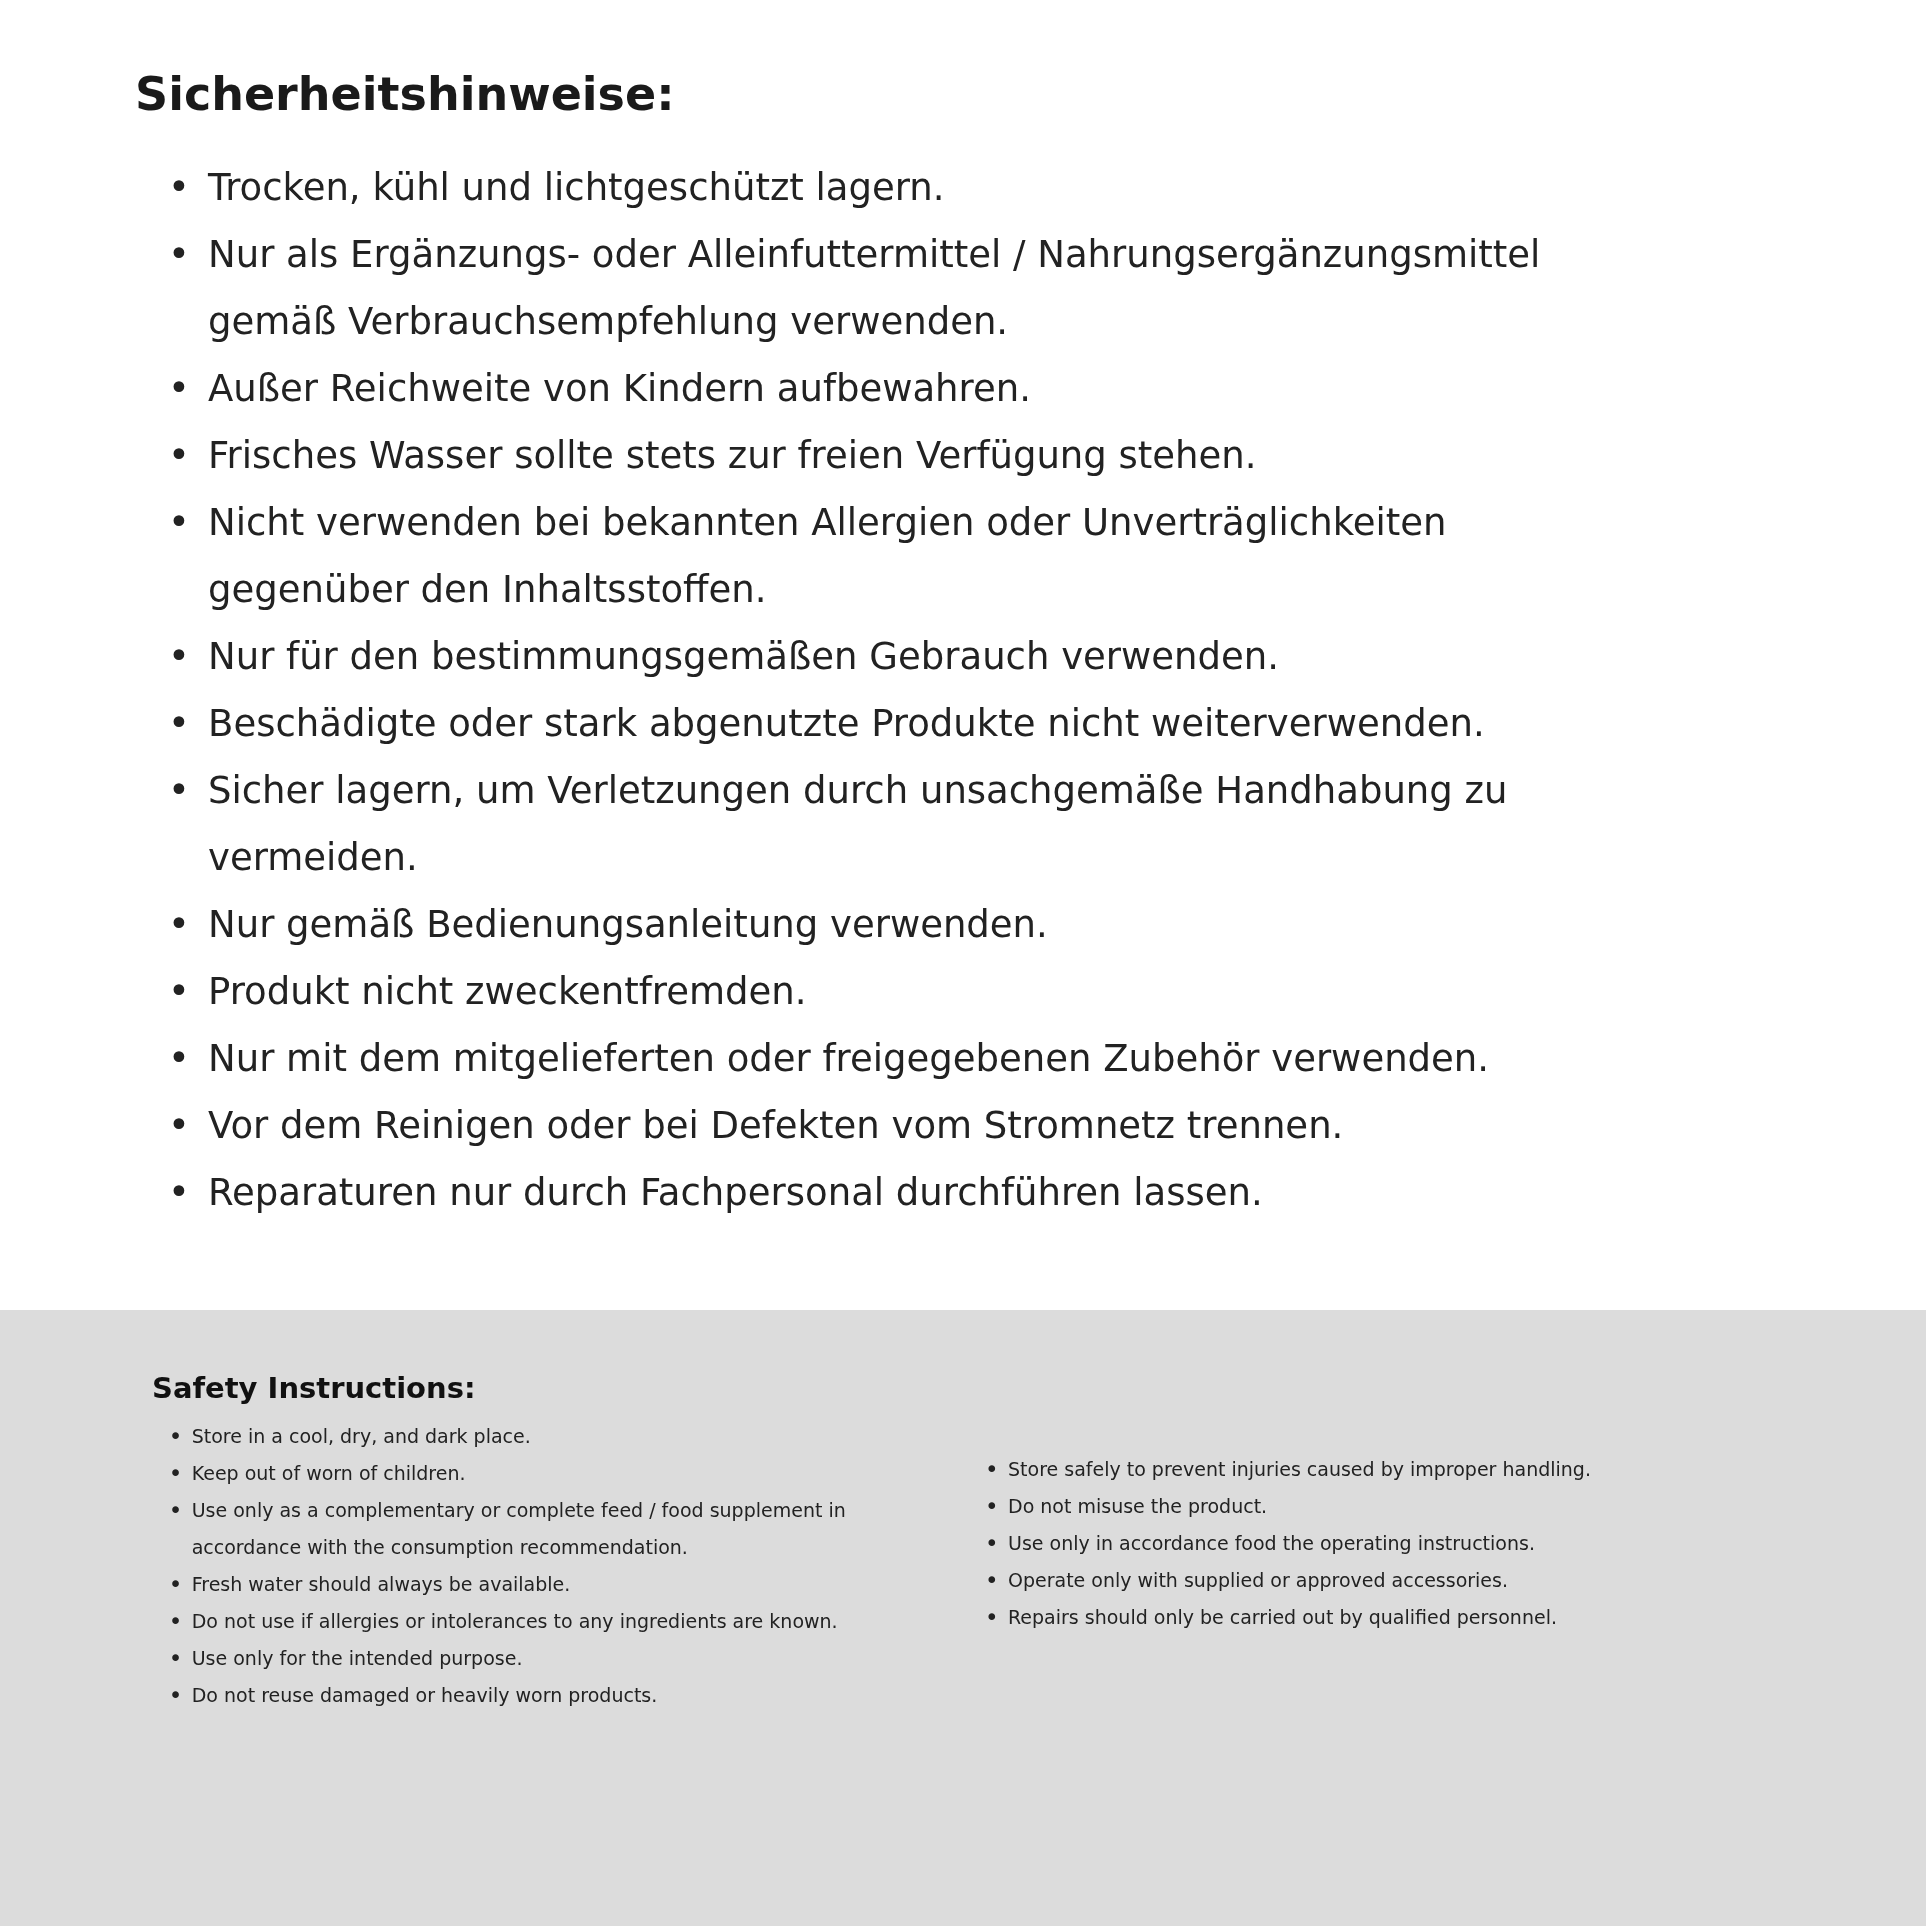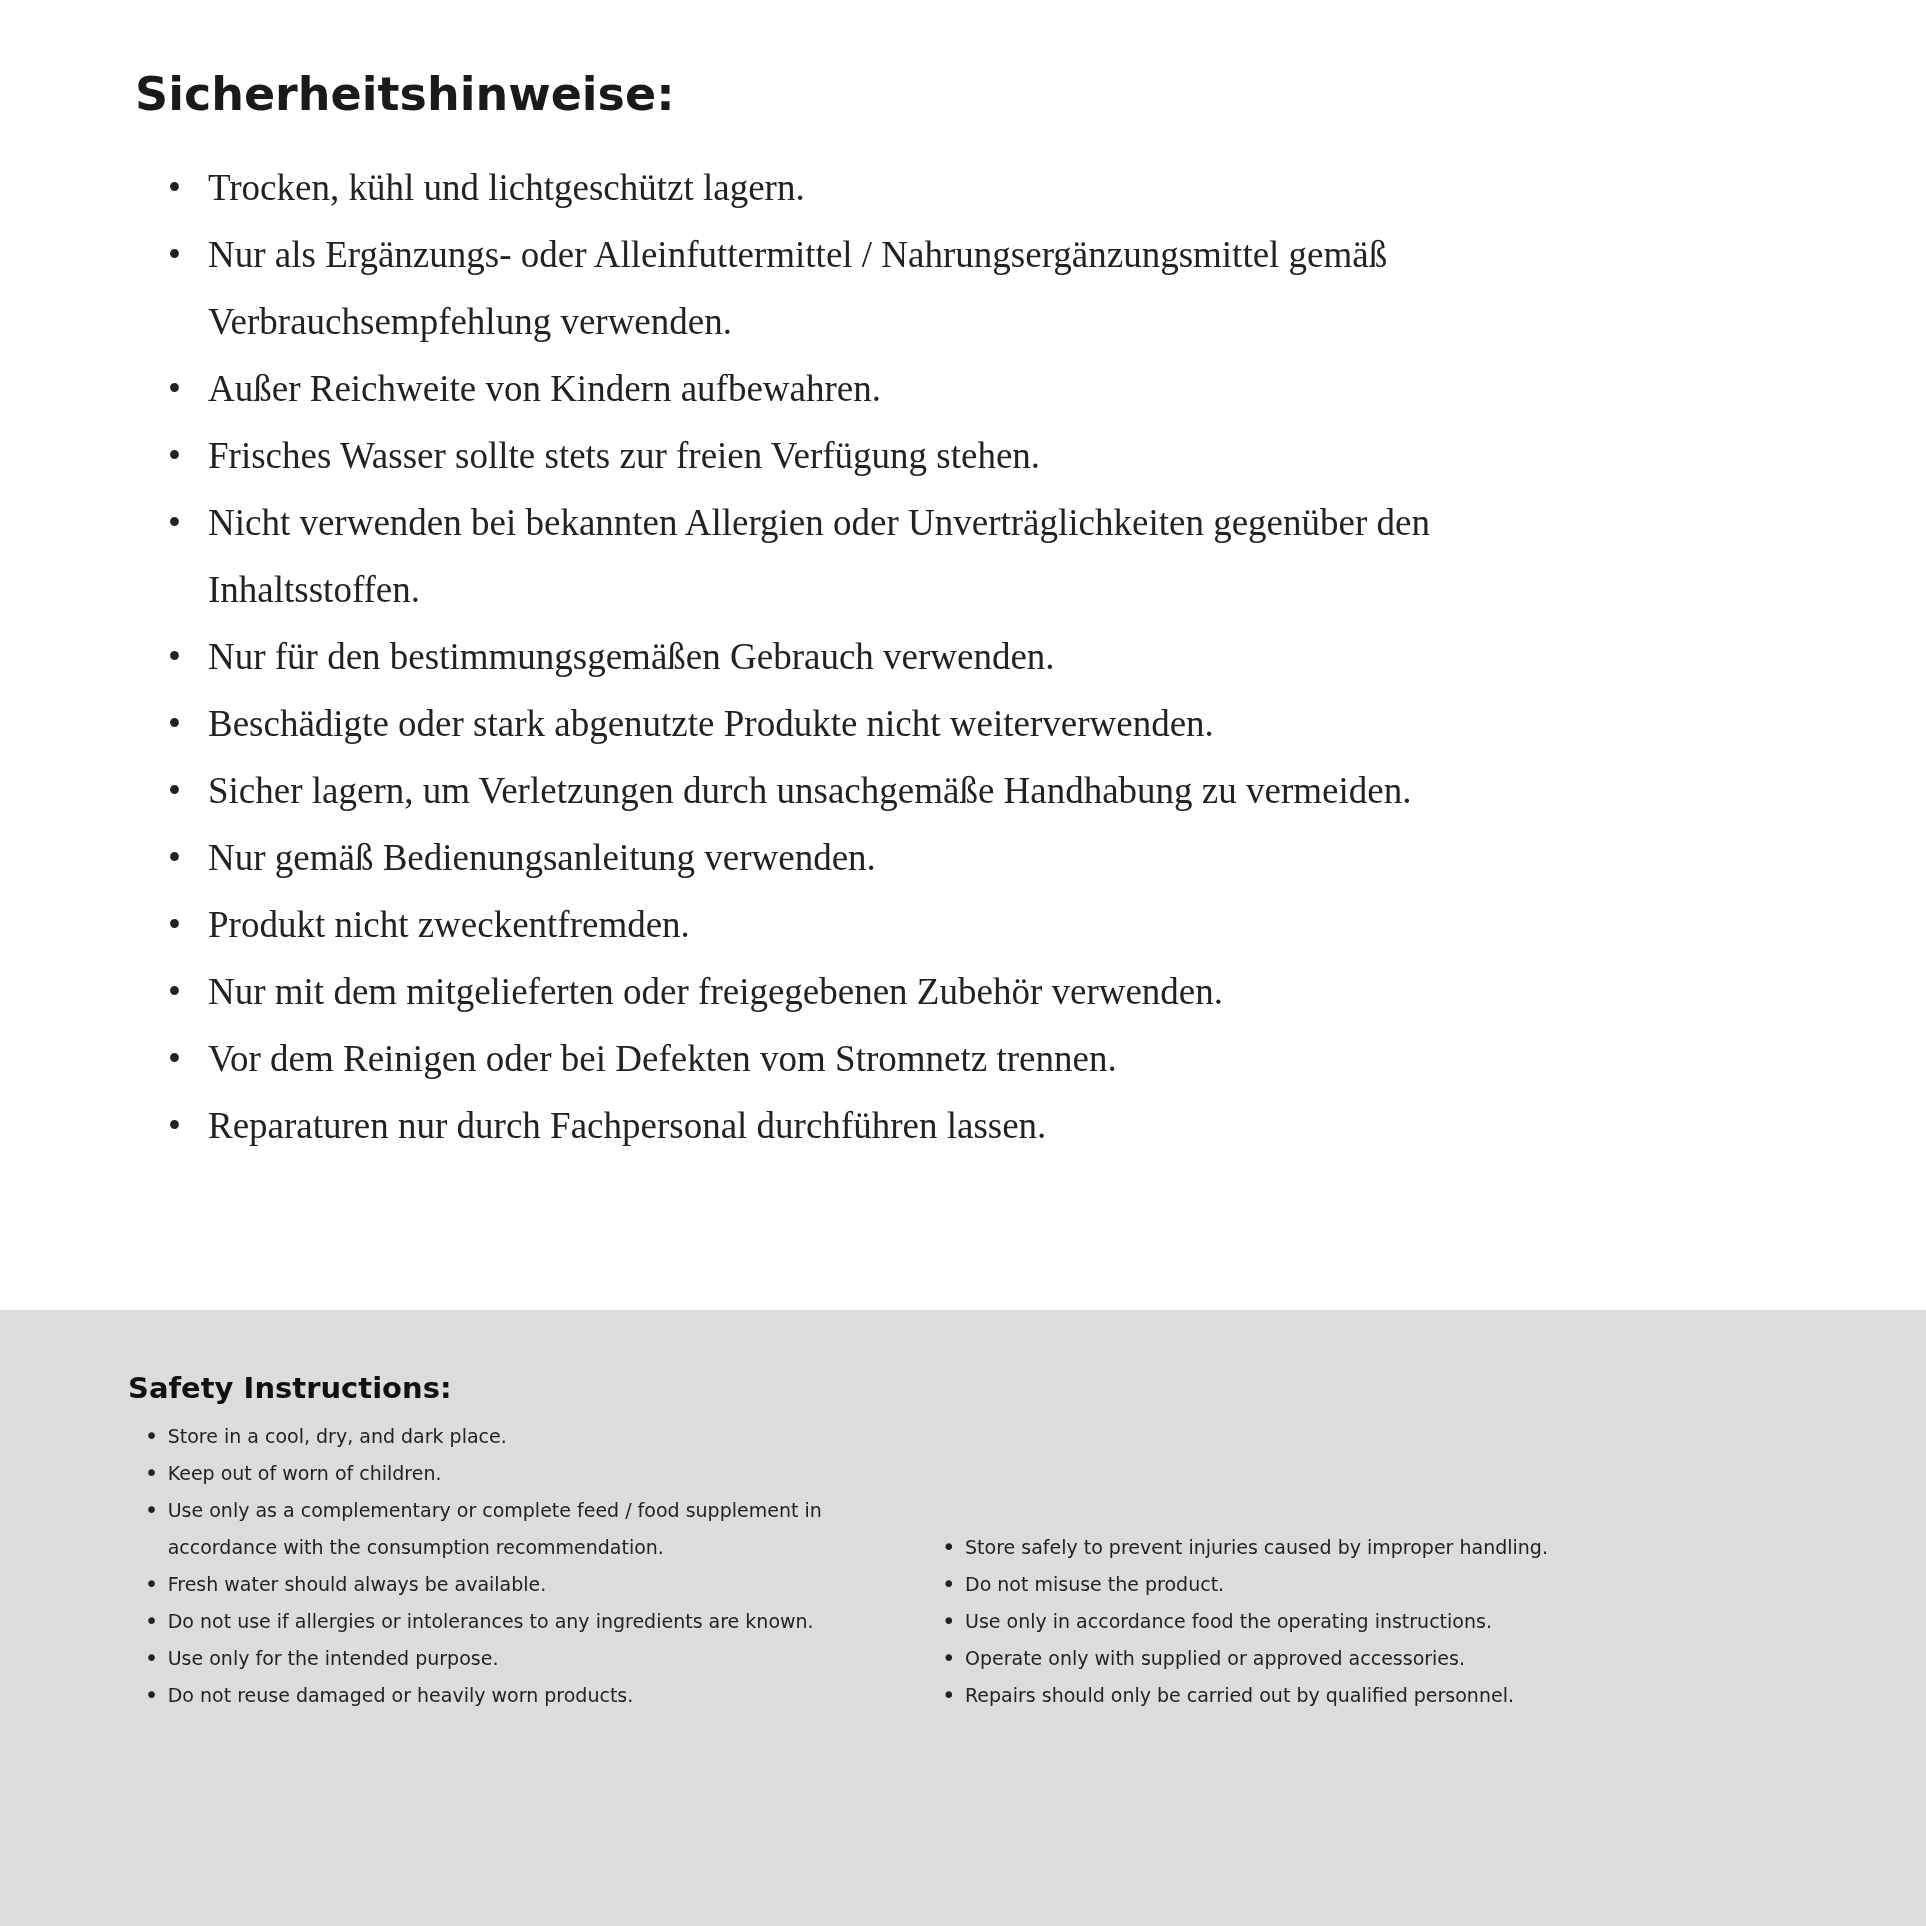--- a/index.html
+++ b/index.html
@@ -36,39 +36,39 @@
     list-style: none;
     margin: 0;
     padding: 0 0 0 33px;
     max-width: 1477px;
     font-size: 37px;
     line-height: 67px;
   }
   .german-list li {
     position: relative;
     padding-left: 40px;
-    font-family: Liberation Serif, serif;
   }
   .german-list li::before {
     content: "\2022";
     position: absolute;
     left: 0;
     top: 0;
   }
 
   
   .english-section {
     flex: 1 1 auto;
     background: var(--gray);
     padding: 61px 71px 39px 128px;
   }
   .english-columns {
     display: flex;
-    align-items: flex-end;
-    gap: 76px;
+    align-items: center;
+    gap: 95px;
+    margin-left: 24px;
   }
   .english-col-left { flex: 0 0 738px; }
   .english-col-right { flex: 0 0 726px; padding-top: 2.6px; }
   .english-title {
     font-size: 29px;
     font-weight: 700;
     margin: 0 0 13px 0;
     color: #111111;
   }
   .english-list {

